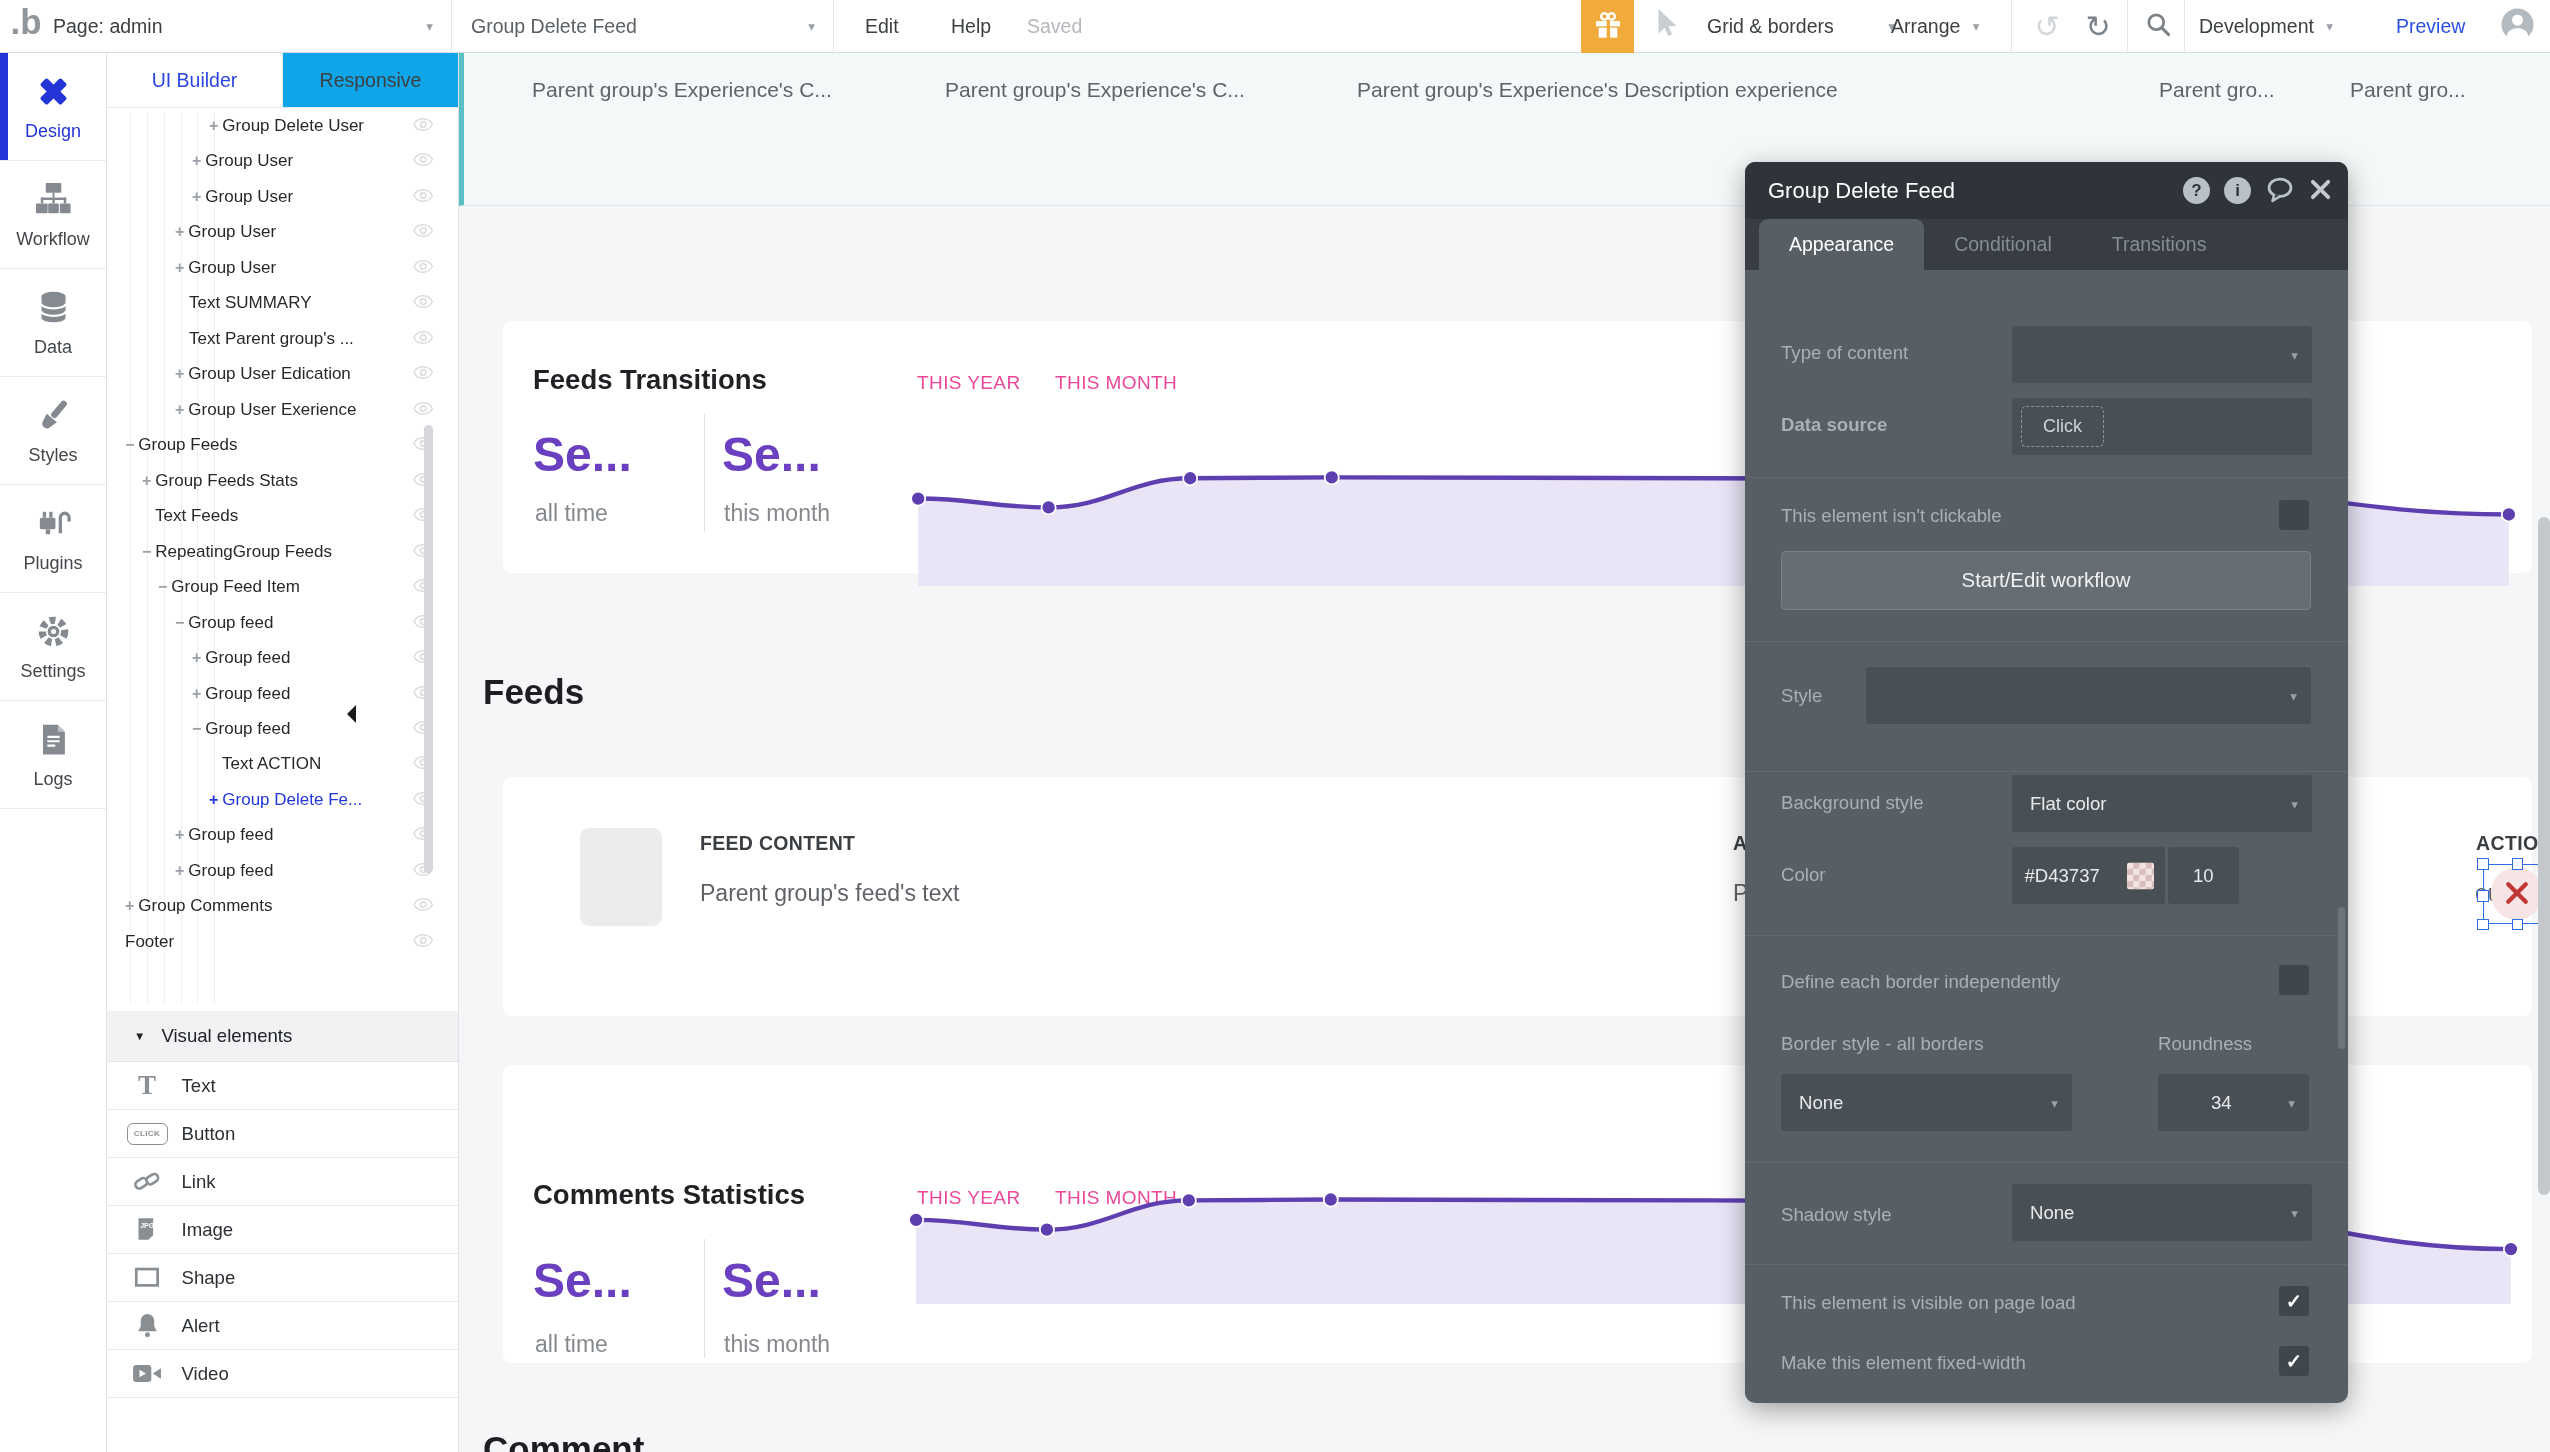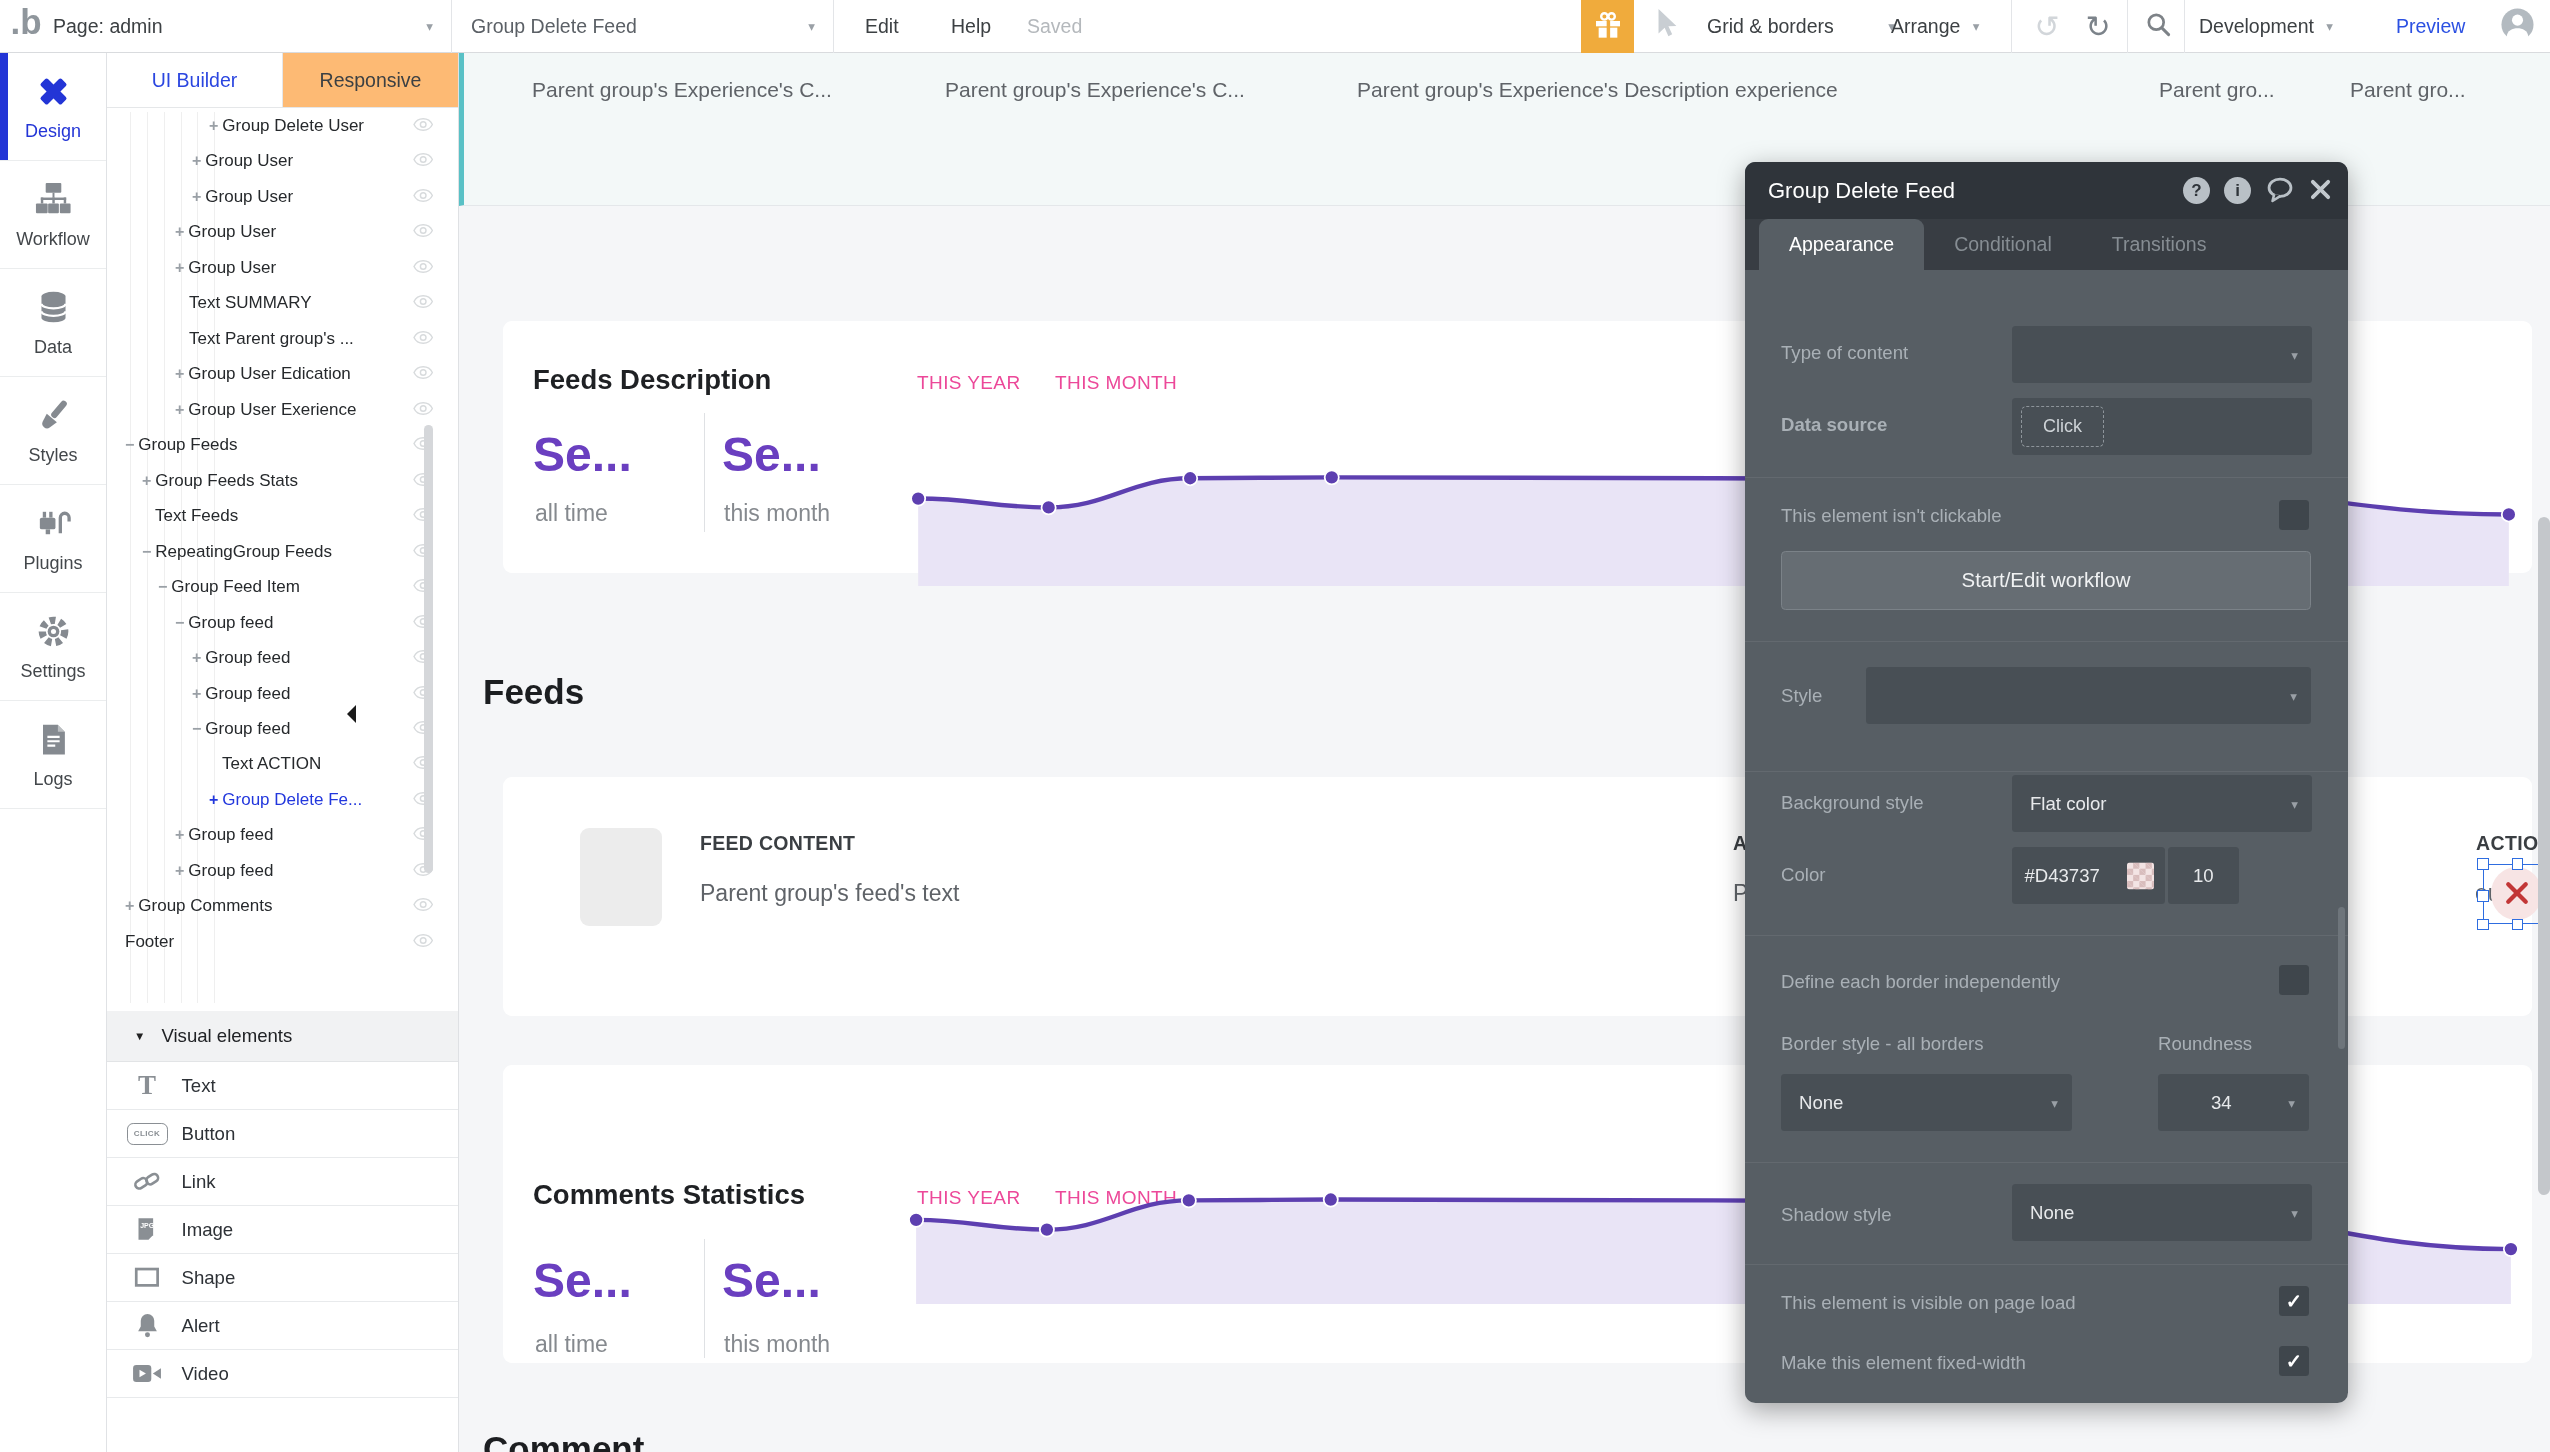--- a/index.html
+++ b/index.html
@@ -22,21 +22,21 @@
   
   #rail { position:absolute; left:0; top:53px; width:107px; height:1399px; background:#fff; border-right:0.9px solid #e0e2e5; z-index:40; }
   .rail-item { position:relative; width:100%; height:108px; border-bottom:0.9px solid #ebedee; display:flex; flex-direction:column; align-items:center; justify-content:center; gap:7px; cursor:pointer; }
   .rail-item .lbl { font-size:18px; color:#43474b; }
   .rail-item.active .lbl { color:#2335d6; }
   .rail-item.active::before { content:""; position:absolute; left:0; top:0; bottom:0; width:8px; background:#2335d6; }
 
   
   #left-panel { position:absolute; left:107px; top:53px; width:352px; height:1399px; background:#fff; border-right:0.9px solid #dfe1e4; z-index:40; }
   .panel-tabs { position:absolute; left:0; top:0; width:100%; height:55px; display:flex; border-bottom:0.9px solid #e5e7e9; }
-  .ptab { flex:1; display:flex; align-items:center; justify-content:center; font-size:19.5px; cursor:pointer; background:#fdba74; color:#3c4043; border-left:0.9px solid #e5e7e9; }
+  .ptab { flex:1; display:flex; align-items:center; justify-content:center; font-size:19.5px; cursor:pointer; background:#0ea5e9; color:#3c4043; border-left:0.9px solid #e5e7e9; }
   .ptab:first-child { border-left:none; }
   .ptab.active { background:#fff; color:#2b46e0; }
   #tree { position:absolute; left:0; top:55px; width:100%; height:903px; border-bottom:0.9px solid #e7e9eb; overflow:hidden; }
   .guide { position:absolute; top:3.5px; bottom:3.5px; width:0.9px; background:#efefef; }
   .tree-row { position:absolute; left:0; width:100%; height:35px; display:flex; align-items:center; font-size:17px; color:#26292c; cursor:pointer; }
   .tree-row .pfx { color:#9aa0a6; font-weight:700; width:13.3px; font-size:16px; }
   .tree-row.selected, .tree-row.selected .pfx { color:#2237dd; }
   .tree-row .eye { position:absolute; right:25px; top:9px; }
   #tree-scrollbar { position:absolute; left:317px; top:372px; width:9px; height:448px; background:#d5d7da; border-radius:4.4px; }
   #collapse-arrow { position:absolute; left:347px; top:705px; width:0; height:0; border-top:9px solid transparent; border-bottom:9px solid transparent; border-right:9.8px solid #1a1a1a; z-index:45; }
@@ -525,21 +525,21 @@
   <main id="canvas">
     <section id="top-group">
         <span class="hdr-text" style="left: 68px;">Parent group's Experience's C...</span>
         <span class="hdr-text" style="left: 481px;">Parent group's Experience's C...</span>
         <span class="hdr-text" style="left: 893px;">Parent group's Experience's Description experience</span>
         <span class="hdr-text" style="left: 1695px;">Parent gro...</span>
         <span class="hdr-text" style="left: 1886px;">Parent gro...</span>
       </section>
 
     <section class="card" id="card1">
-      <div class="card-title" style="top:43px;">Feeds Description</div>
+      <div class="card-title" style="top:43px;">Feeds Transitions</div>
       <div class="mini-tab" style="left:414px; top:51px;">THIS YEAR</div>
       <div class="mini-tab" style="left:552px; top:51px;">THIS MONTH</div>
       <div class="stat-value" style="left:30px; top:106px;">Se...</div>
       <div class="stat-caption" style="left:32px; top:179px;">all time</div>
       <div class="stat-divider" style="left:201px; top:92px; height:119px;"></div>
       <div class="stat-value" style="left:219px; top:106px;">Se...</div>
       <div class="stat-caption" style="left:221px; top:179px;">this month</div>
     </section>
     <svg id="chart1" class="chart" style="left:456px; top:412px; z-index:5;" width="1597" height="121" viewBox="0 0 1801 137">
         <path d="M0,38C61.53416666666668,38 86.14783333333334,48 147.68200000000002,48C214.46908333333334,48 241.18391666666668,15 307.971,15C374.75808333333333,15 401.47291666666666,14 468.26,14C648.36,14 720.4,15 900.5,15C990.55,15 1026.57,16 1116.62,16C1214.1741666666667,16 1253.1958333333332,19 1350.75,19C1538.3541666666667,19 1613.3958333333333,56 1801,56L1801,137 L0,137 Z" fill="#e9e4f6"></path>

